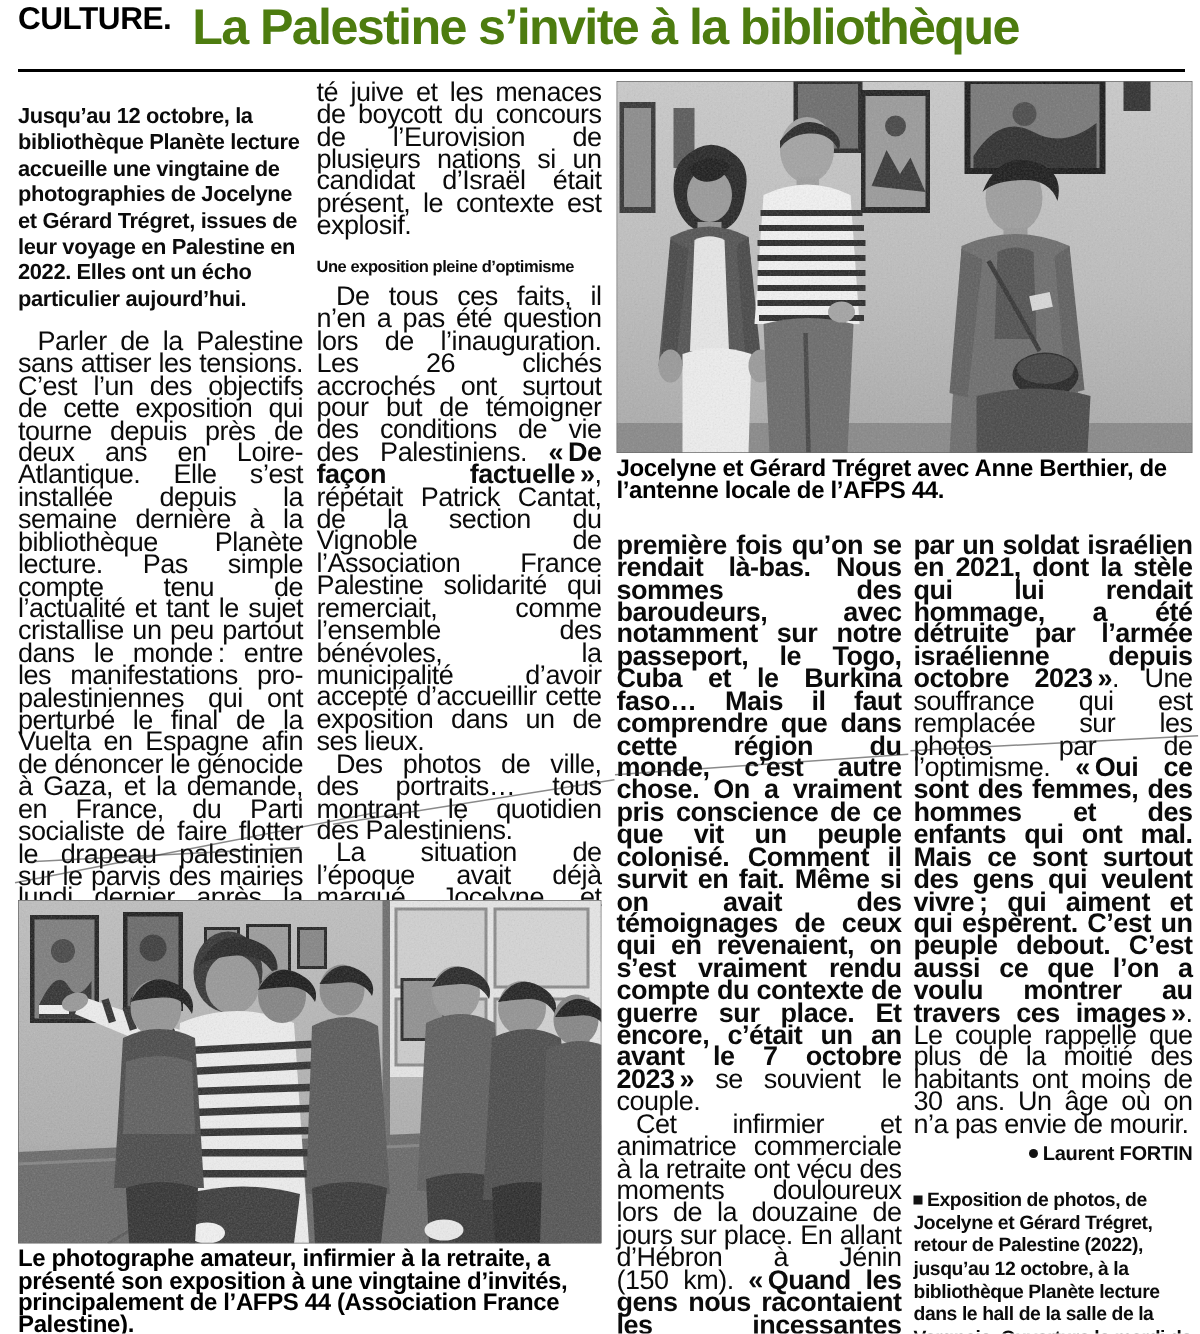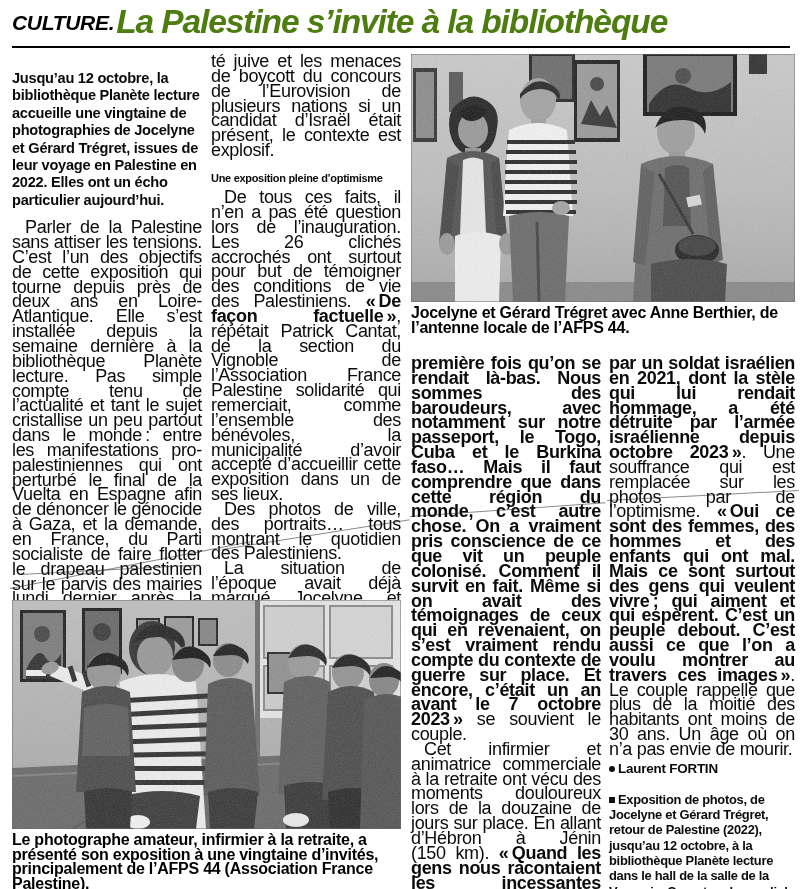--- a/index.html
+++ b/index.html
@@ -24,24 +24,23 @@
   }
 
   
   .headline-row {
     position: absolute;
     left: 12px;
     top: 2px;
     width: 778px;
     height: 40px;
     display: flex;
-    align-items: center;
-    gap: 2px;
+    align-items: flex-start;
+    gap: 14px;
     white-space: nowrap;
-    font-style: italic;
   }
   .kicker {
     font-family: "Liberation Sans", sans-serif;
     font-weight: bold;
     font-size: 21px;
     letter-spacing: -0.3px;
     line-height: 1;
     color: #000;
   }
   .headline {
@@ -125,20 +124,21 @@
     margin: 12px 0 3px 0;
     text-align: left;
   }
 
   .byline {
     font-family: "Liberation Sans", sans-serif;
     font-weight: bold;
     font-size: 13.4px;
     line-height: 16px;
     letter-spacing: -0.2px;
+    text-align: right;
     margin: 4px 0 0 0;
   }
   .byline .bullet {
     display: inline-block;
     width: 6px;
     height: 6px;
     border-radius: 50%;
     background: #111;
     margin-right: 3px;
     vertical-align: 1px;

